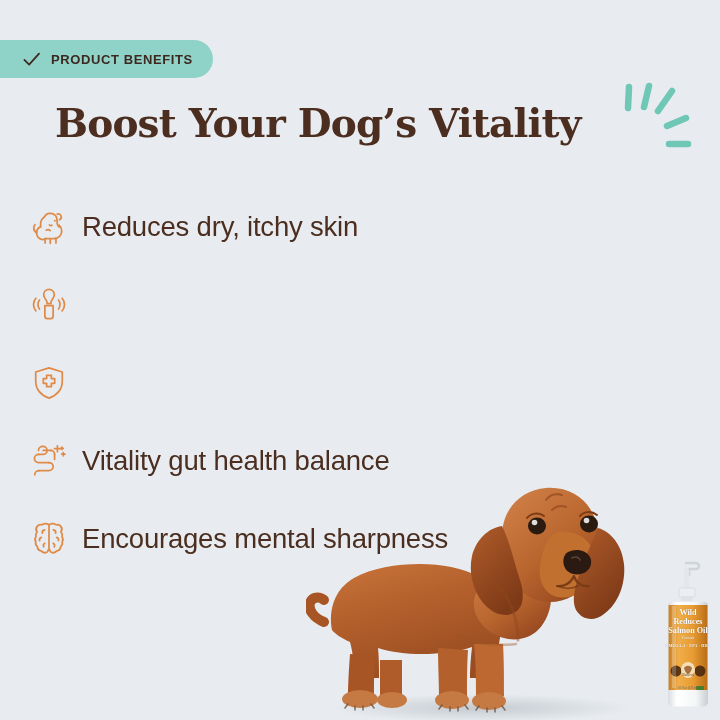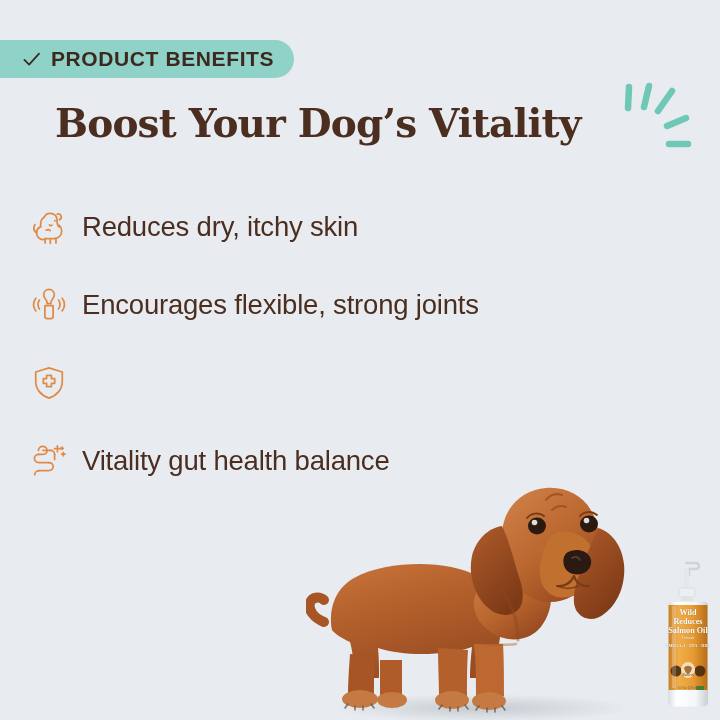--- a/index.html
+++ b/index.html
@@ -26,21 +26,21 @@
     height:38px;
     background:#8fd3c8;
     border-radius:0 19px 19px 0;
     display:flex;
     align-items:center;
     padding:0 20px 0 22px;
     gap:10px;
   }
   .badge-check { display:block; width:19px; height:19px; }
   .badge-label {
-    font-size:21px;
+    font-size:13px;
     font-weight:700;
     letter-spacing:0.6px;
     color:#3d2820;
     white-space:nowrap;
     font-family:"Liberation Sans", sans-serif;
   }
 
   
   .title {
     position:absolute;
@@ -168,21 +168,20 @@
           <g fill="none" stroke="#e08a47" stroke-width="1.9" stroke-linecap="round" stroke-linejoin="round">
             <path d="M24 7c-3.6 0-5.8 2.6-5.8 5.9 0 2.5 1.3 4 2.4 5.4.8 1 1.3 1.9 1.3 3.1v1.1h4.2v-1.1c0-1.2.5-2.1 1.3-3.1 1.1-1.4 2.4-2.9 2.4-5.4C29.8 9.6 27.6 7 24 7z"></path>
             <path d="M19.5 24.8h9v11.6c0 1.4-1.1 2.5-2.5 2.5h-4c-1.4 0-2.5-1.1-2.5-2.5V24.8z"></path>
             <path d="M13.6 18.6c-1.1 1.4-1.6 3.1-1.6 4.9s.5 3.5 1.6 4.9"></path>
             <path d="M9.7 16.6C8 18.5 7.1 21 7.1 23.5s.9 5 2.6 6.9"></path>
             <path d="M34.4 18.6c1.1 1.4 1.6 3.1 1.6 4.9s-.5 3.5-1.6 4.9"></path>
             <path d="M38.3 16.6c1.7 1.9 2.6 4.4 2.6 6.9s-.9 5-2.6 6.9"></path>
           </g>
         </svg>
       </span>
-      <span class="benefit-text">Encourages flexible, strong joints</span>
     </div>
 
     <div class="benefit-row">
       <span class="benefit-icon">
         <svg viewBox="0 0 48 48" aria-hidden="true">
           <g fill="none" stroke="#e08a47" stroke-width="1.9" stroke-linecap="round" stroke-linejoin="round">
             <path d="M24 7.5 38.5 12v10.3c0 8.2-5.6 15.3-14.5 18.2C15.1 37.6 9.5 30.5 9.5 22.3V12L24 7.5z"></path>
             <path d="M21.4 15.6h5.2v3.6h3.6v5.2h-3.6v3.6h-5.2v-3.6h-3.6v-5.2h3.6v-3.6z"></path>
           </g>
         </svg>
@@ -202,20 +201,34 @@
             <path d="M30.1 16.7v5.6"></path>
             <path d="M33.2 7.4v6.4M30 10.6h6.4"></path>
             <path d="M39.6 14.8v3.6M37.8 16.6h3.6"></path>
             <path d="M38.2 8.8v2.6M36.9 10.1h2.6"></path>
           </g>
         </svg>
       </span>
       <span class="benefit-text">Vitality gut health balance</span>
     </div>
 
+    <div class="benefit-row">
+      <span class="benefit-icon">
+        <svg viewBox="0 0 48 48" aria-hidden="true">
+          <g fill="none" stroke="#e08a47" stroke-width="1.9" stroke-linecap="round" stroke-linejoin="round">
+            <path d="M24 8.5c-2.6-1.6-5.6-1.4-7.9.1-1.9-.5-4 .2-5.2 1.9-1.3 1.8-1.2 4.1.1 5.7-1.3 1.4-1.8 3.4-1.2 5.3-1.2 1.6-1.3 3.8-.2 5.5-.6 2 .1 4.1 1.7 5.3.1 2.3 1.8 4.3 4.1 4.7 1.5 1.8 4 2.4 6.1 1.4 1-.5 1.6-1.4 1.6-2.5"></path>
+            <path d="M24 8.5c2.6-1.6 5.6-1.4 7.9.1 1.9-.5 4 .2 5.2 1.9 1.3 1.8 1.2 4.1-.1 5.7 1.3 1.4 1.8 3.4 1.2 5.3 1.2 1.6 1.3 3.8.2 5.5.6 2-.1 4.1-1.7 5.3-.1 2.3-1.8 4.3-4.1 4.7-1.5 1.8-4 2.4-6.1 1.4-1-.5-1.6-1.4-1.6-2.5"></path>
+            <path d="M24 8.5v27.4"></path>
+            <path d="M19.2 14.1c-1.6.3-2.7 1.8-2.5 3.4M15.6 22.3c-1.4.5-2.2 2-1.9 3.5M19.4 28.7c-1.3.8-1.8 2.4-1.2 3.8"></path>
+            <path d="M28.8 14.1c1.6.3 2.7 1.8 2.5 3.4M32.4 22.3c1.4.5 2.2 2 1.9 3.5M28.6 28.7c1.3.8 1.8 2.4 1.2 3.8"></path>
+          </g>
+        </svg>
+      </span>
+      <span class="benefit-text">Encourages mental sharpness</span>
+    </div>
 
   </div>
 
   <div class="dog-layer">
     <svg viewBox="0 0 420 280" aria-hidden="true">
       <defs>
         <linearGradient id="coat" x1="0" y1="0" x2="0.4" y2="1">
           <stop offset="0%" stop-color="#c9743a"></stop>
           <stop offset="45%" stop-color="#b4602c"></stop>
           <stop offset="100%" stop-color="#9a4d22"></stop>

